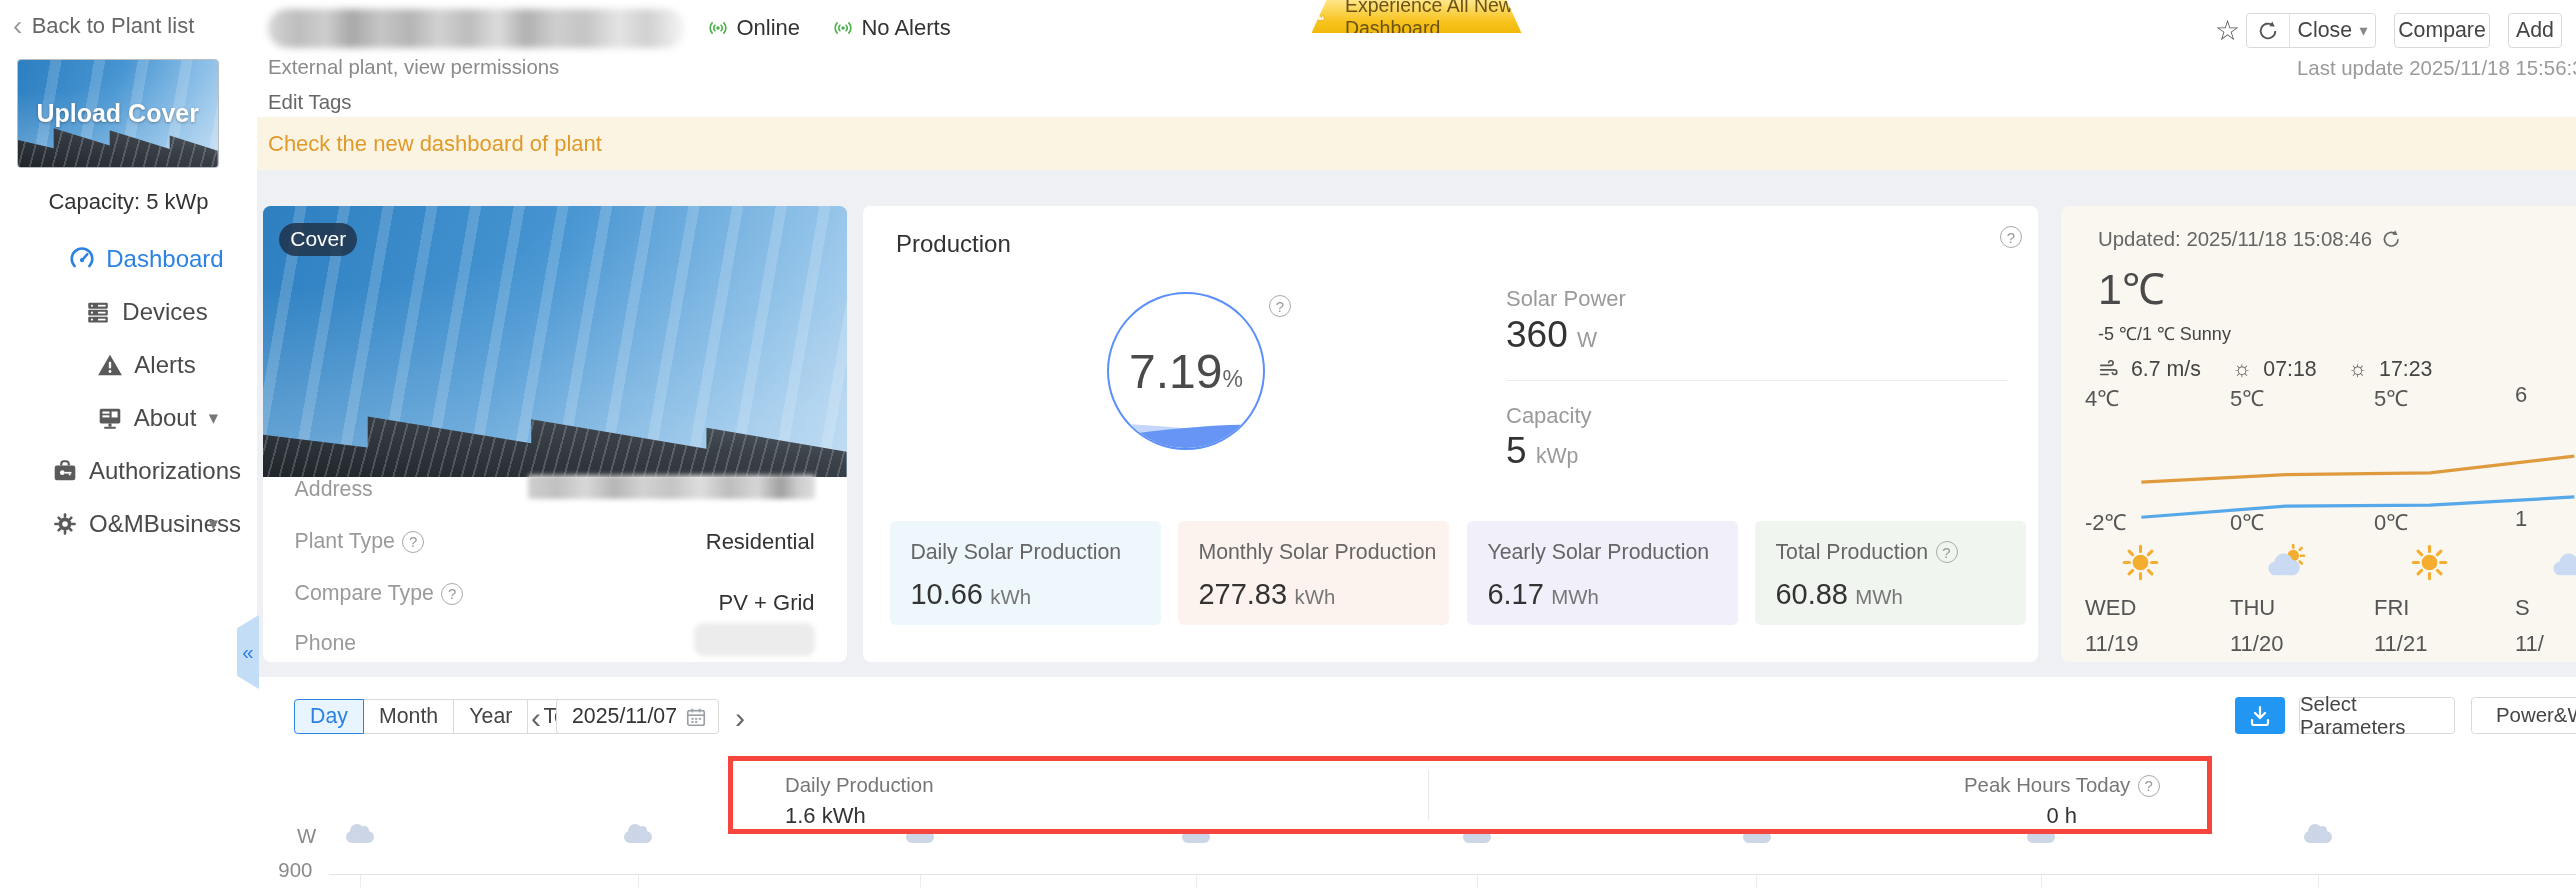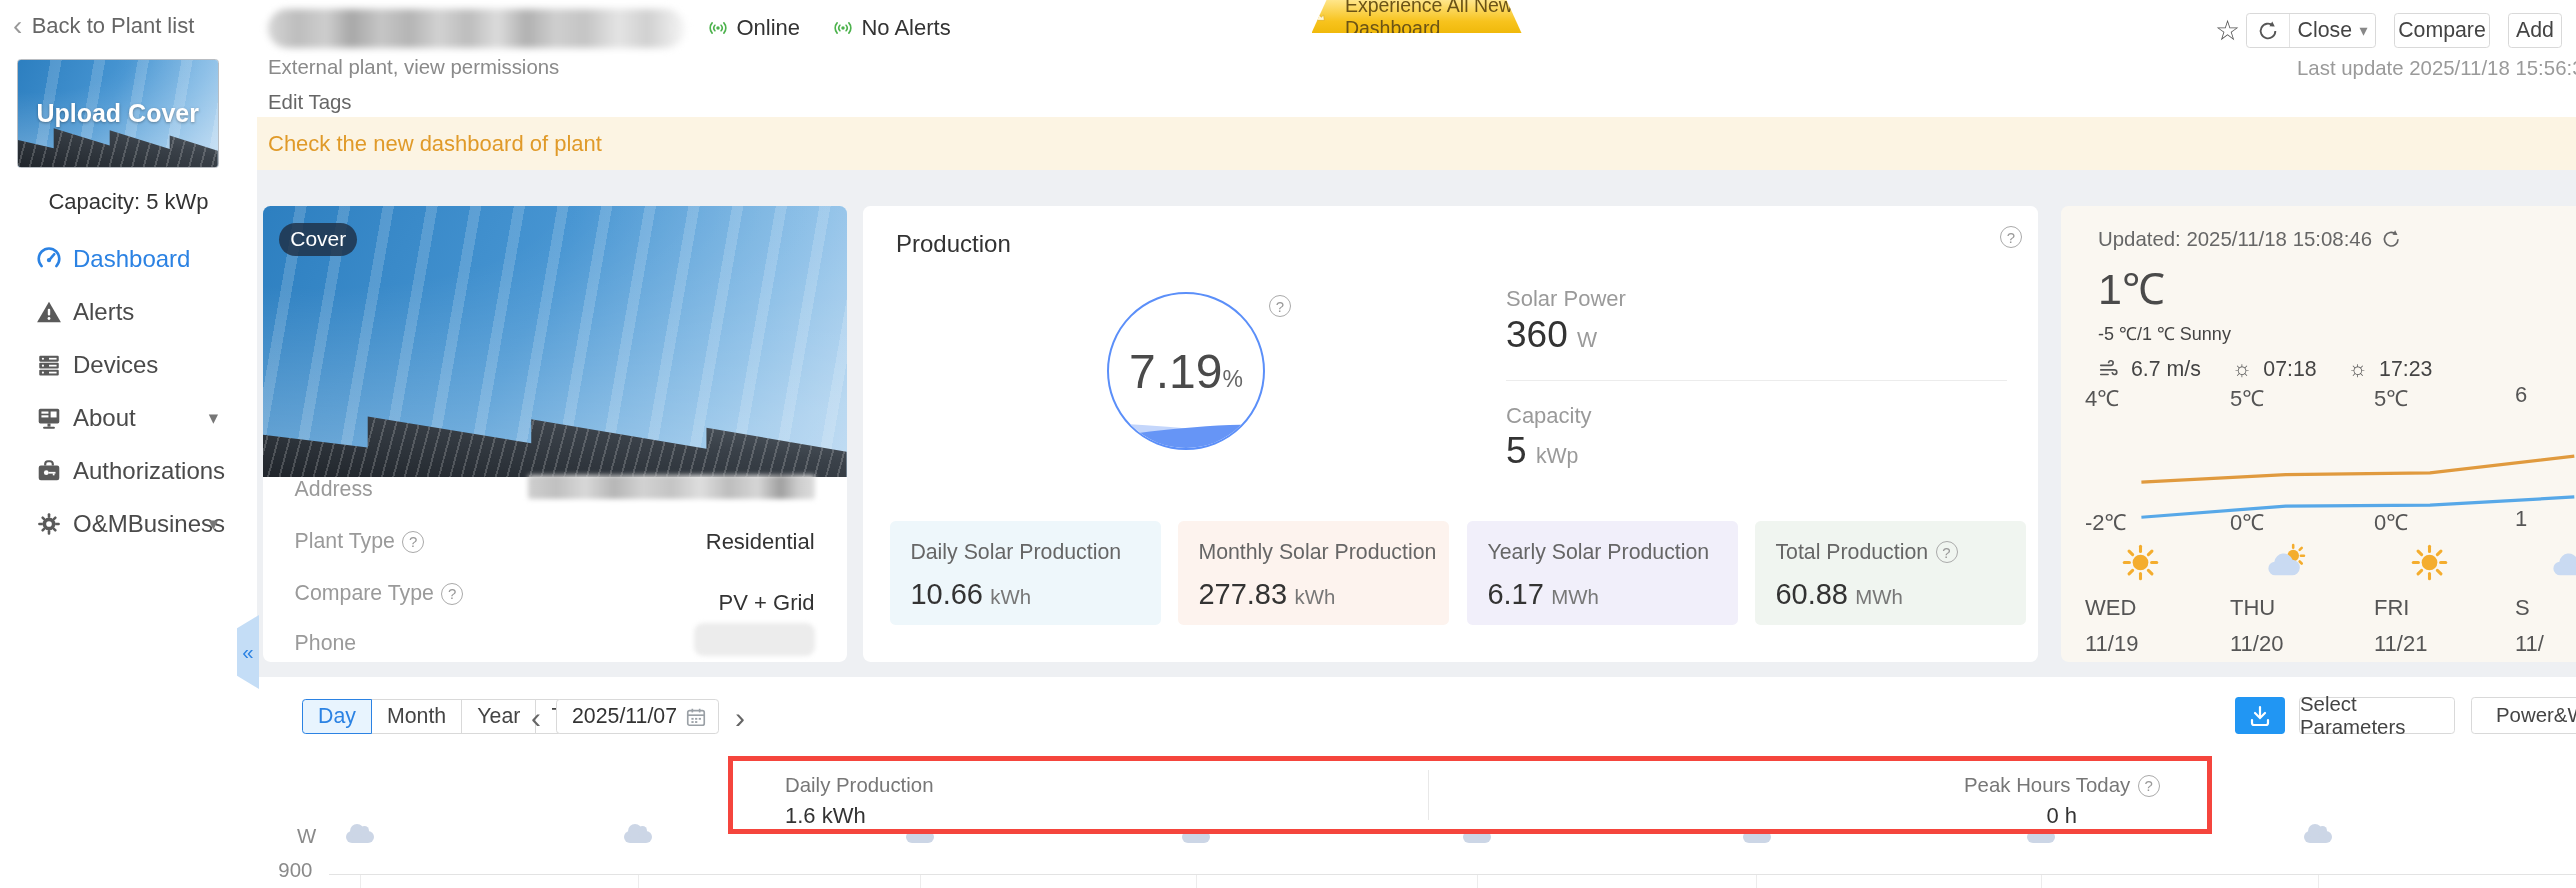--- a/index.html
+++ b/index.html
@@ -22,21 +22,21 @@
   .panels{position:absolute;left:0;right:0;bottom:0;height:42%;
     background:
       repeating-linear-gradient(105deg, rgba(255,255,255,.18) 0 1.9px, rgba(0,0,0,0) 1.9px 11px),
       linear-gradient(to top right,#20252b 0%,#3a4149 60%,#5a636c 100%);
     clip-path:polygon(0 100%,0 40%,18% 58%,18% 14%,46% 52%,46% 18%,76% 60%,76% 30%,100% 64%,100% 100%);}
   .upload-label{position:absolute;inset:0;display:flex;align-items:center;justify-content:center;
     color:#fff;font-size:25px;text-shadow:0 0.9px 2.8px rgba(0,0,0,.35);font-weight:bold;}
   .sb-capacity{position:absolute;left:0;top:189px;width:257px;text-align:center;font-size:22px;color:#333;}
   .menu{position:absolute;left:0;top:232px;width:257px;}
   .menu-item{position:relative;height:53px;display:flex;align-items:center;gap:11px;
-    padding-left:36px;font-size:24px;color:#4a4a4a;cursor:pointer;}
+    padding-left:36px;font-size:24px;color:#4a4a4a;cursor:pointer;justify-content:center;}
   .menu-item.active{color:#2b82e3;}
   .mi-icon{width:26px;height:26px;display:inline-flex;}
   .caret{position:absolute;right:39px;font-size:18.5px;color:#777;}
   .collapse-tab{position:absolute;left:237px;top:615px;width:22px;height:74px;z-index:5;
     background:#c4ddf6;clip-path:polygon(100% 0,100% 100%,0 82%,0 18%);
     display:flex;align-items:center;justify-content:center;color:#2b82e3;font-size:20.4px;cursor:pointer;}
 
   
   .content{position:absolute;left:257px;top:0;width:2319px;height:888px;}
   .topbar{position:absolute;left:0;top:0;width:2319px;height:117px;background:#fff;}
@@ -130,21 +130,21 @@
   .f-low{position:absolute;top:300px;font-size:22px;color:#555;width:111px;}
   .f-icon{position:absolute;top:336px;width:111px;display:flex;justify-content:center;}
   .f-day{position:absolute;top:389px;font-size:22px;color:#555;width:111px;}
   .f-date{position:absolute;top:425px;font-size:22px;color:#555;width:111px;}
 
   
   .chart-section{position:absolute;left:0;top:677px;width:2319px;height:211px;background:#fff;}
   .tabs{position:absolute;left:29px;top:22px;display:flex;}
   .tab{height:35px;line-height:33px;padding:0 15px;border:0.9px solid #d9d9d9;background:#fff;
     font-size:21.3px;color:#444;margin-left:-0.9px;cursor:pointer;text-align:center;}
-  .tab:first-child{margin-left:16px;border-radius:3.7px 0 0 3.7px;}
+  .tab:first-child{margin-left:8px;border-radius:3.7px 0 0 3.7px;}
   .tab:last-child{border-radius:0 3.7px 3.7px 0;}
   .tab.active{color:#2b82e3;border-color:#2b82e3;background:#e8f4fe;z-index:2;position:relative;}
   .nav-arrow{position:absolute;top:26px;font-size:30px;color:#666;cursor:pointer;line-height:30px;}
   .date-box{position:absolute;left:299px;top:22px;width:163px;height:35px;border:0.9px solid #d9d9d9;
     border-radius:3.7px;background:#fff;display:flex;align-items:center;justify-content:space-between;
     padding:0 11px 0 15px;font-size:21.3px;color:#333;cursor:pointer;}
   .dl-btn{position:absolute;left:1978px;top:20.4px;width:50px;height:37px;background:#2196f3;
     border-radius:3.7px;display:flex;align-items:center;justify-content:center;cursor:pointer;}
   .sp-btn{position:absolute;left:2042px;top:20.4px;width:156px;height:37px;font-size:20.4px;}
   .pw-btn{position:absolute;left:2214px;top:20.4px;width:204px;height:37px;font-size:20.4px;
@@ -192,45 +192,45 @@
           <svg viewBox="0 0 24 24" width="26" height="26">
               <path d="M5.2 18.5a9.5 9.5 0 1 1 13.6 0" fill="none" stroke="#2b82e3" stroke-width="2.4" stroke-linecap="round"></path>
               <path d="M12 13.2 16.8 7.6" stroke="#2b82e3" stroke-width="2.4" stroke-linecap="round"></path>
               <circle cx="12" cy="13" r="2" fill="#2b82e3"></circle>
             </svg>
         </span>
         <span class="mi-label">Dashboard</span>
       </div>
       <div class="menu-item">
         <span class="mi-icon">
-          <svg viewBox="0 0 24 24" width="26" height="26">
-              <path d="M12 2.5 23 21.5 H1 Z" fill="#5a5a5a"></path>
-              <rect x="10.9" y="9" width="2.2" height="6.2" rx="1" fill="#fff"></rect>
-              <circle cx="12" cy="18" r="1.3" fill="#fff"></circle>
-            </svg>
-        </span>
-        <span class="mi-label">Alerts</span>
-      </div>
-      <div class="menu-item">
-        <span class="mi-icon">
           <svg viewBox="0 0 24 24" width="26" height="26" fill="#5a5a5a">
               <rect x="3" y="3.5" width="18" height="5.4" rx="1"></rect>
               <rect x="3" y="9.9" width="18" height="5.4" rx="1"></rect>
               <rect x="3" y="16.3" width="18" height="5.4" rx="1"></rect>
               <g fill="#fff">
                 <circle cx="6.4" cy="6.2" r="1"></circle>
                 <circle cx="6.4" cy="12.6" r="1"></circle>
                 <circle cx="6.4" cy="19" r="1"></circle>
                 <rect x="12" y="5.4" width="7" height="1.6"></rect>
                 <rect x="12" y="11.8" width="7" height="1.6"></rect>
                 <rect x="12" y="18.2" width="7" height="1.6"></rect>
               </g>
             </svg>
         </span>
         <span class="mi-label">Devices</span>
+      </div>
+      <div class="menu-item">
+        <span class="mi-icon">
+          <svg viewBox="0 0 24 24" width="26" height="26">
+              <path d="M12 2.5 23 21.5 H1 Z" fill="#5a5a5a"></path>
+              <rect x="10.9" y="9" width="2.2" height="6.2" rx="1" fill="#fff"></rect>
+              <circle cx="12" cy="18" r="1.3" fill="#fff"></circle>
+            </svg>
+        </span>
+        <span class="mi-label">Alerts</span>
       </div>
       <div class="menu-item">
         <span class="mi-icon">
           <svg viewBox="0 0 24 24" width="26" height="26" fill="#5a5a5a">
               <rect x="2.5" y="3.5" width="19" height="13.5" rx="1.5"></rect>
               <g fill="#fff">
                 <rect x="5" y="6" width="6.5" height="2"></rect>
                 <rect x="5" y="9.5" width="6.5" height="2"></rect>
                 <rect x="13.5" y="6" width="5.5" height="5.5"></rect>
               </g>

